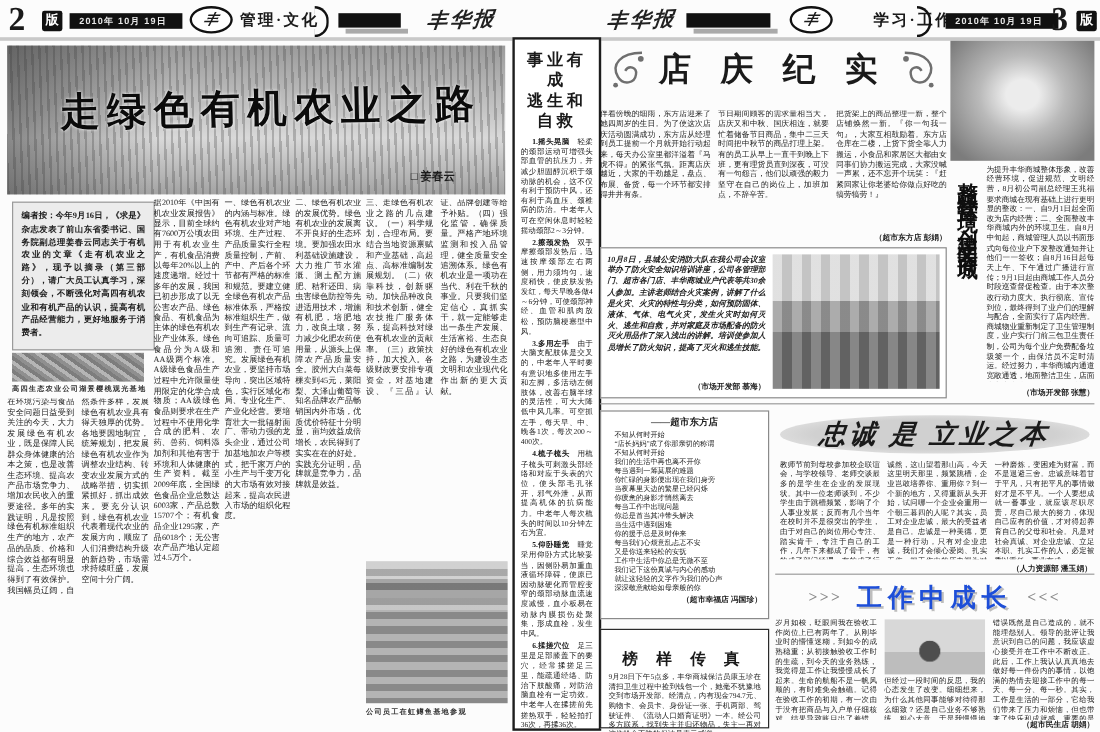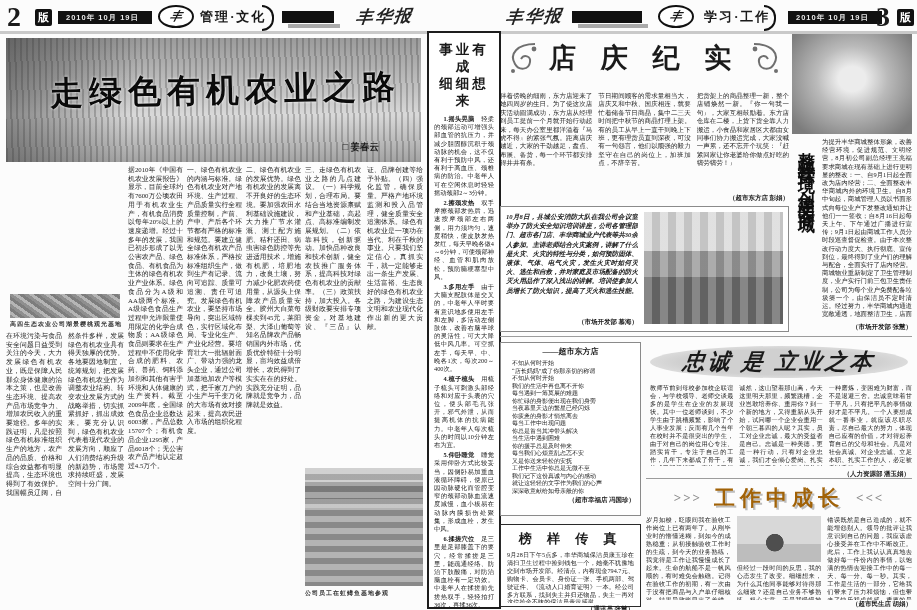--- a/index.html
+++ b/index.html
@@ -53,29 +53,29 @@
   
   #centerbox{border:2px solid #1d1d1d;background:#fff;padding:4px 5px;}
   #centerbox .cbt{font-size:13.5px;font-weight:bold;text-align:center;letter-spacing:3px;line-height:17px;margin:4px 0 6px;}
   #centerbox .tips{font-size:6.3px;line-height:8.2px;text-align:justify;overflow:hidden;height:492px;}
   #centerbox .tips b{font-weight:bold;}
   #centerbox .tips p{margin:0 0 2px;text-indent:1.5em;}
   
   .bigtitle{font-size:27px;font-weight:bold;letter-spacing:9px;white-space:nowrap;}
   .ellipse{background:radial-gradient(ellipse,#d0d0d0 55%,#f1f1f1 100%);border-radius:50%;}
   .zhongtitle{font-style:italic;font-weight:bold;font-size:22px;letter-spacing:3px;transform:skewX(-6deg);white-space:nowrap;}
-  .growtitle{font-size:21px;font-weight:bold;letter-spacing:5px;color:#a16207;text-shadow:2px 2px 0 #bdbdbd;white-space:nowrap;}
+  .growtitle{font-size:21px;font-weight:bold;letter-spacing:5px;color:#1d4ed8;text-shadow:2px 2px 0 #bdbdbd;white-space:nowrap;}
   .chevy{font-size:13px;font-weight:bold;color:#8a8a8a;letter-spacing:2px;}
   .verttitle{writing-mode:vertical-rl;font-size:17px;font-weight:bold;letter-spacing:5px;line-height:24px;color:#0e0e0e;}
   .smallbox{border:1px solid #8a8a8a;background:#fff;}
   .poemtitle{font-size:15px;font-weight:bold;font-style:italic;text-align:center;letter-spacing:2px;margin:2px 0 1px;}
   .poemsub{font-size:8px;font-weight:bold;text-align:center;margin-bottom:3px;}
   .poem{list-style:none;margin:0;padding:0 0 0 6px;font-size:6px;line-height:7.5px;color:#222;}
   .bybox{border:1.5px solid #2a2a2a;background:#fff;padding:3px 6px;}
-  .bybox .bt{font-size:13px;font-weight:bold;text-align:center;letter-spacing:6px;margin:2px 0 3px;}
+  .bybox .bt{font-size:13px;font-weight:bold;text-align:center;letter-spacing:6px;margin:12px 0 3px;}
   .bybox .btxt{font-size:6.2px;line-height:7.9px;text-align:justify;color:#222;}
   .firetxt{font-size:6.6px;line-height:9.2px;font-style:italic;font-weight:bold;text-align:justify;color:#222;overflow:hidden;}
   .rail-txt{font-size:6.4px;line-height:8.2px;text-align:justify;overflow:hidden;color:#222;}
   .sepline{background:#9c9c9c;}
   .banner-title{font-size:33px;font-weight:bold;letter-spacing:6px;color:#0b0b0b;
     text-shadow:0 0 3px rgba(255,255,255,.85), 0 0 1px rgba(255,255,255,.9);
     transform:rotate(-1.2deg);white-space:nowrap;}
   .banner-author{font-size:9.5px;font-weight:bold;color:#1c1c1c;}
   .orn{stroke:#6f6f6f;fill:none;stroke-width:2;}
 </style>
@@ -95,52 +95,55 @@
   <div class="abs hbar" style="left:282px;top:11px;width:52px;"></div>
   <div class="abs hbarshadow" style="left:288px;top:24px;width:52px;"></div>
   <div class="abs masthead" style="left:356px;top:5px;">丰华报</div>
 
   <div class="abs masthead" style="left:506px;top:5px;">丰华报</div>
   <div class="abs hbar" style="left:572px;top:11px;width:70px;"></div>
   <div class="abs hbarshadow" style="left:578px;top:24px;width:70px;"></div>
   <div class="abs logo" style="left:658px;top:5px;">
       <span>丰</span>
     </div>
-  <div class="abs secname" style="left:704px;top:8px;">学习·工作</div>
+  <div class="abs secname" style="left:728px;top:8px;">学习·工作</div>
   <div class="abs bracket" style="left:764px;top:5px;"></div>
   <div class="abs datebar sans" style="left:788px;top:11px;width:78px;">2010年 10月 19日</div>
   <div class="abs pgnum" style="left:876px;top:1px;">3</div>
   <div class="abs pgbadge sans" style="left:897px;top:9px;">版</div>
 
   <div class="abs hdrrule" style="left:0;top:31px;width:917px;"></div>
 
   <div class="abs ph ph-willow" style="left:6px;top:38px;width:415px;height:124px;">
     <div class="abs banner-title" style="left:44px;top:30px;">走绿色有机农业之路</div>
     <div class="abs banner-author" style="right:42px;bottom:8px;">
       <span>□</span>
       <span>姜春云</span>
     </div>
   </div>
 
   <div class="abs" style="left:6px;top:166px;width:417px;height:440px;">
+    <div class="abs notebox" style="left:4px;top:2px;width:103px;height:110px;">
+      <span>编者按：</span><span>今年9月16日，《求是》杂志发表了前山东省委书记、国务院副总理姜春云同志关于有机农业的文章《走有机农业之路》，现予以摘录（第三部分），请广大员工认真学习，深刻领会，不断强化对高四有机农业和有机产品的认识，提高有机产品经营能力，更好地服务于消费者。</span>
+    </div>
     <div class="abs ph ph-cherry" style="left:4px;top:128px;width:110px;height:24px;"></div>
     <div class="abs caption" style="left:4px;top:154px;width:112px;">高四生态农业公司湖景樱桃观光基地</div>
     <div class="abs bodytxt cols2" style="left:0;top:166px;width:118px;height:274px;">在环境污染与食品安全问题日益受到关注的今天，大力发展绿色有机农业，既是保障人民群众身体健康的治本之策，也是改善生态环境、提高农产品市场竞争力、增加农民收入的重要途径。多年的实践证明，凡是按照绿色有机标准组织生产的地方，农产品的品质、价格和综合效益都有明显提高，生态环境也得到了有效保护。我国幅员辽阔，自然条件多样，发展绿色有机农业具有得天独厚的优势。各地要因地制宜，统筹规划，把发展绿色有机农业作为调整农业结构、转变农业发展方式的战略举措，切实抓紧抓好，抓出成效来。要充分认识到，绿色有机农业代表着现代农业的发展方向，顺应了人们消费结构升级的新趋势，市场需求持续旺盛，发展空间十分广阔。</div>
     <div class="abs bodytxt" style="left:122px;top:0;width:55px;height:440px;">据2010年《中国有机农业发展报告》显示，目前全球约有7600万公顷农田用于有机农业生产，有机食品消费以每年20%以上的速度递增。经过十多年的发展，我国已初步形成了以无公害农产品、绿色食品、有机食品为主体的绿色有机农业产业体系。绿色食品分为A级和AA级两个标准。A级绿色食品生产过程中允许限量使用限定的化学合成物质；AA级绿色食品则要求在生产过程中不使用化学合成的肥料、农药、兽药、饲料添加剂和其他有害于环境和人体健康的生产资料。截至2009年底，全国绿色食品企业总数达6003家，产品总数15707个；有机食品企业1295家，产品6018个；无公害农产品产地认定超过4.5万个。</div>
     <div class="abs bodytxt" style="left:181px;top:0;width:55px;height:440px;">一、绿色有机农业的内涵与标准。绿色有机农业对产地环境、生产过程、产品质量实行全程质量控制，产前、产中、产后各个环节都有严格的标准和规范。要建立健全绿色有机农产品标准体系，严格按标准组织生产，做到生产有记录、流向可追踪、质量可追溯、责任可追究。发展绿色有机农业，要坚持市场导向，突出区域特色，实行区域化布局、专业化生产、产业化经营。要培育壮大一批辐射面广、带动力强的龙头企业，通过公司加基地加农户等模式，把千家万户的小生产与千变万化的大市场有效对接起来，提高农民进入市场的组织化程度。</div>
     <div class="abs bodytxt" style="left:240px;top:0;width:55px;height:440px;">二、绿色有机农业的发展优势。绿色有机农业的发展离不开良好的生态环境。要加强农田水利基础设施建设，大力推广节水灌溉、测土配方施肥、秸秆还田、病虫害绿色防控等先进适用技术，增施有机肥，培肥地力，改良土壤，努力减少化肥农药使用量，从源头上保障农产品质量安全。胶州大白菜每棵卖到45元，莱阳梨、大泽山葡萄等知名品牌农产品畅销国内外市场，优质优价特征十分明显，亩均效益成倍增长，农民得到了实实在在的好处。实践充分证明，品牌就是竞争力，品牌就是效益。</div>
     <div class="abs bodytxt cols2" style="left:299px;top:0;width:118px;height:296px;">三、走绿色有机农业之路的几点建议。（一）科学规划，合理布局。要结合当地资源禀赋和产业基础，高起点、高标准编制发展规划。（二）依靠科技，创新驱动。加快品种改良和技术创新，健全农技推广服务体系，提高科技对绿色有机农业的贡献率。（三）政策扶持，加大投入。各级财政要安排专项资金，对基地建设、『三品』认证、品牌创建等给予补贴。（四）强化监管，确保质量。严格产地环境监测和投入品管理，健全质量安全追溯体系。绿色有机农业是一项功在当代、利在千秋的事业。只要我们坚定信心，真抓实干，就一定能够走出一条生产发展、生活富裕、生态良好的绿色有机农业之路，为建设生态文明和农业现代化作出新的更大贡献。</div>
     <div class="abs ph ph-trout" style="left:299px;top:302px;width:118px;height:118px;"></div>
     <div class="abs caption" style="left:299px;top:423px;width:118px;">公司员工在虹鳟鱼基地参观</div>
   </div>
 
   <div class="abs" id="centerbox" style="left:427px;top:31px;width:60px;height:566px;">
     <div class="cbt">
       <div>事业有成</div>
-      <div>细细想来</div>
+      <div>逃生和自救</div>
     </div>
     <div class="tips">
       <p><b>1.摇头晃脑</b>　<span>轻柔的颈部运动可增强头部血管的抗压力，并减少胆固醇沉积于颈动脉的机会，这不仅有利于预防中风，还有利于高血压、颈椎病的防治。中老年人可在空闲休息时轻轻摇动颈部2～3分钟。</span></p>
       <p><b>2.擦颈发热</b>　<span>双手摩擦颈部发热后，迅速按摩颈部左右两侧，用力须均匀，速度稍快，使皮肤发热发红，每天早晚各做4～6分钟，可使颈部神经、血管和肌肉放松，预防脑梗塞型中风。</span></p>
       <p><b>3.多用左手</b>　<span>由于大脑支配肢体是交叉的，中老年人平时要有意识地多使用左手和左脚，多活动左侧肢体，改善右脑半球的灵活性，可大大降低中风几率。可空抓左手，每天早、中、晚各1次，每次200～400次。</span></p>
       <p><b>4.梳子梳头</b>　<span>用梳子梳头可刺激头部经络和对应于头表的穴位，使头部毛孔张开，邪气外泄，从而提高机体的抗病能力。中老年人每次梳头的时间以10分钟左右为宜。</span></p>
       <p><b>5.仰卧睡觉</b>　<span>睡觉采用仰卧方式比较妥当，因侧卧易加重血液循环障碍，使原已因动脉硬化而管腔变窄的颈部动脉血流速度减慢，血小板易在动脉内膜损伤处聚集，形成血栓，发生中风。</span></p>
       <p><b>6.揉搓穴位</b>　<span>足三里是足部膝盖下的要穴，经常揉搓足三里，能疏通经络、防治下肢酸痛，对防治脑血栓有一定功效。中老年人在揉搓前先搓热双手，轻轻拍打36次，再揉36次。</span></p>
     </div>
   </div>

